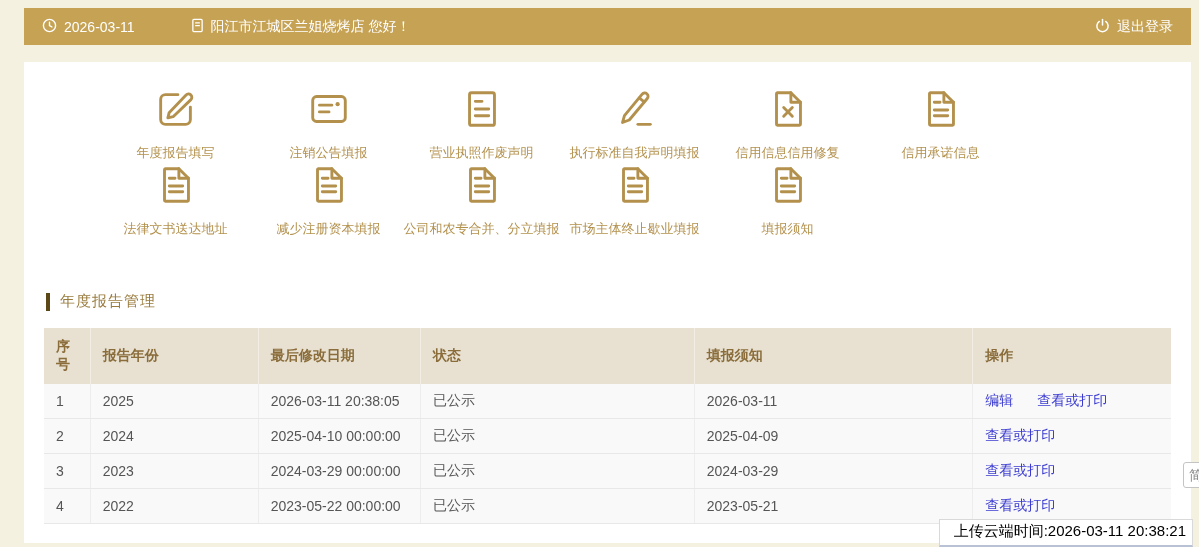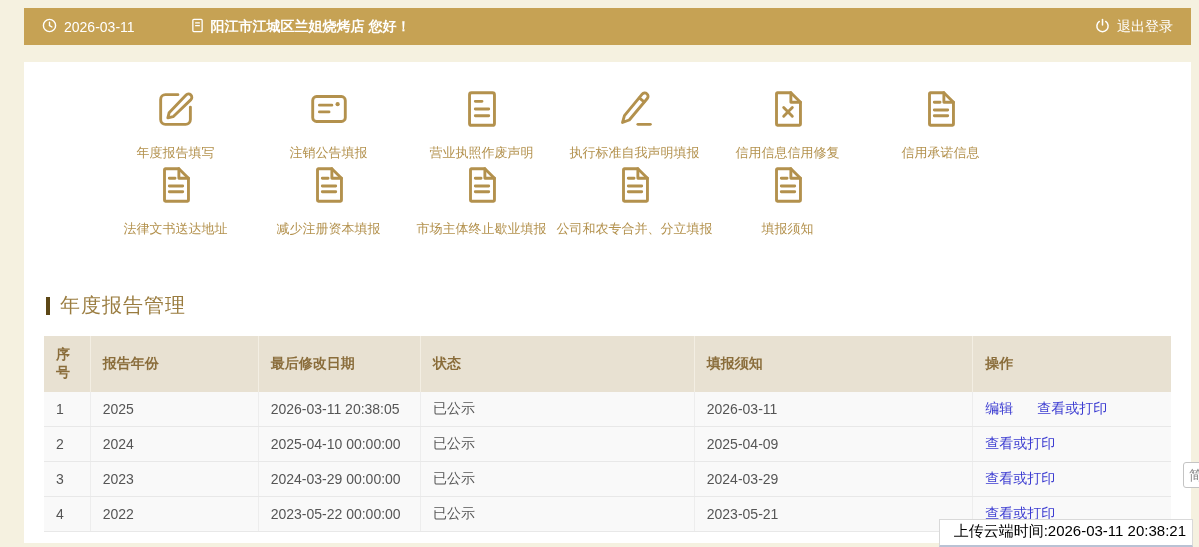--- a/index.html
+++ b/index.html
@@ -10,21 +10,21 @@
   }
   
   .topbar{
     position:absolute;left:24px;right:8px;top:8px;height:37px;
     background:#c6a254;color:#fff;
     display:flex;align-items:center;
     font-size:14px;
   }
   .topbar .grp{display:flex;align-items:center;gap:7px;}
   .grp.date{margin-left:18px;}
-  .grp.greet{margin-left:56px;font-weight:bold;}
+  .grp.greet{margin-left:56px;font-weight:normal;}
   .grp.logout{margin-left:auto;margin-right:18px;cursor:pointer;font-weight:normal;}
   
   .panel{
     position:absolute;left:24px;right:8px;top:62px;bottom:4px;
     background:#fff;
     padding:24px 20px 0 20px;box-sizing:border-box;
   }
   
   .shortcuts{
     display:grid;grid-template-columns:repeat(6,153px);
@@ -39,21 +39,21 @@
   }
   .shortcut svg{display:block;}
   
   .section-title{
     display:flex;align-items:center;margin-top:54px;margin-left:2px;
   }
   .section-title .bar{
     width:4px;height:18px;background:#5c4716;margin-right:10px;
   }
   .section-title .txt{
-    font-size:20px;color:#9a7c3f;letter-spacing:1px;
+    font-size:15px;color:#9a7c3f;letter-spacing:1px;
   }
   
   table.report{
     width:100%;margin-top:17px;border-collapse:collapse;table-layout:fixed;
     font-size:14px;
   }
   table.report th{
     background:#e8e1d2;color:#8a6d3b;text-align:left;font-weight:bold;
     padding:10px 10px 10px 12px;
     border-right:1px solid #f3eee3;
@@ -207,32 +207,32 @@
     </div>
 
     <div class="shortcut">
       <span>
         <svg width="46" height="46" viewBox="0 0 48 48" fill="none" stroke="#b3914d" stroke-width="3" stroke-linecap="round" stroke-linejoin="round">
           <path d="M13 7h14l10 10v23c0 .6-.4 1-1 1H13c-.6 0-1-.4-1-1V8c0-.6.4-1 1-1z"></path>
           <path d="M27 7v10h10"></path>
           <path d="M17 17h6M17 25h14M17 31h14"></path>
         </svg>
       </span>
+      <span class="lbl">公司和农专合并、分立填报</span>
+    </div>
+
+    <div class="shortcut">
+      <span>
+        <svg width="46" height="46" viewBox="0 0 48 48" fill="none" stroke="#b3914d" stroke-width="3" stroke-linecap="round" stroke-linejoin="round">
+          <path d="M13 7h14l10 10v23c0 .6-.4 1-1 1H13c-.6 0-1-.4-1-1V8c0-.6.4-1 1-1z"></path>
+          <path d="M27 7v10h10"></path>
+          <path d="M17 17h6M17 25h14M17 31h14"></path>
+        </svg>
+      </span>
       <span class="lbl">市场主体终止歇业填报</span>
-    </div>
-
-    <div class="shortcut">
-      <span>
-        <svg width="46" height="46" viewBox="0 0 48 48" fill="none" stroke="#b3914d" stroke-width="3" stroke-linecap="round" stroke-linejoin="round">
-          <path d="M13 7h14l10 10v23c0 .6-.4 1-1 1H13c-.6 0-1-.4-1-1V8c0-.6.4-1 1-1z"></path>
-          <path d="M27 7v10h10"></path>
-          <path d="M17 17h6M17 25h14M17 31h14"></path>
-        </svg>
-      </span>
-      <span class="lbl">公司和农专合并、分立填报</span>
     </div>
 
     <div class="shortcut">
       <span>
         <svg width="46" height="46" viewBox="0 0 48 48" fill="none" stroke="#b3914d" stroke-width="3" stroke-linecap="round" stroke-linejoin="round">
           <path d="M13 7h14l10 10v23c0 .6-.4 1-1 1H13c-.6 0-1-.4-1-1V8c0-.6.4-1 1-1z"></path>
           <path d="M27 7v10h10"></path>
           <path d="M17 17h6M17 25h14M17 31h14"></path>
         </svg>
       </span>

